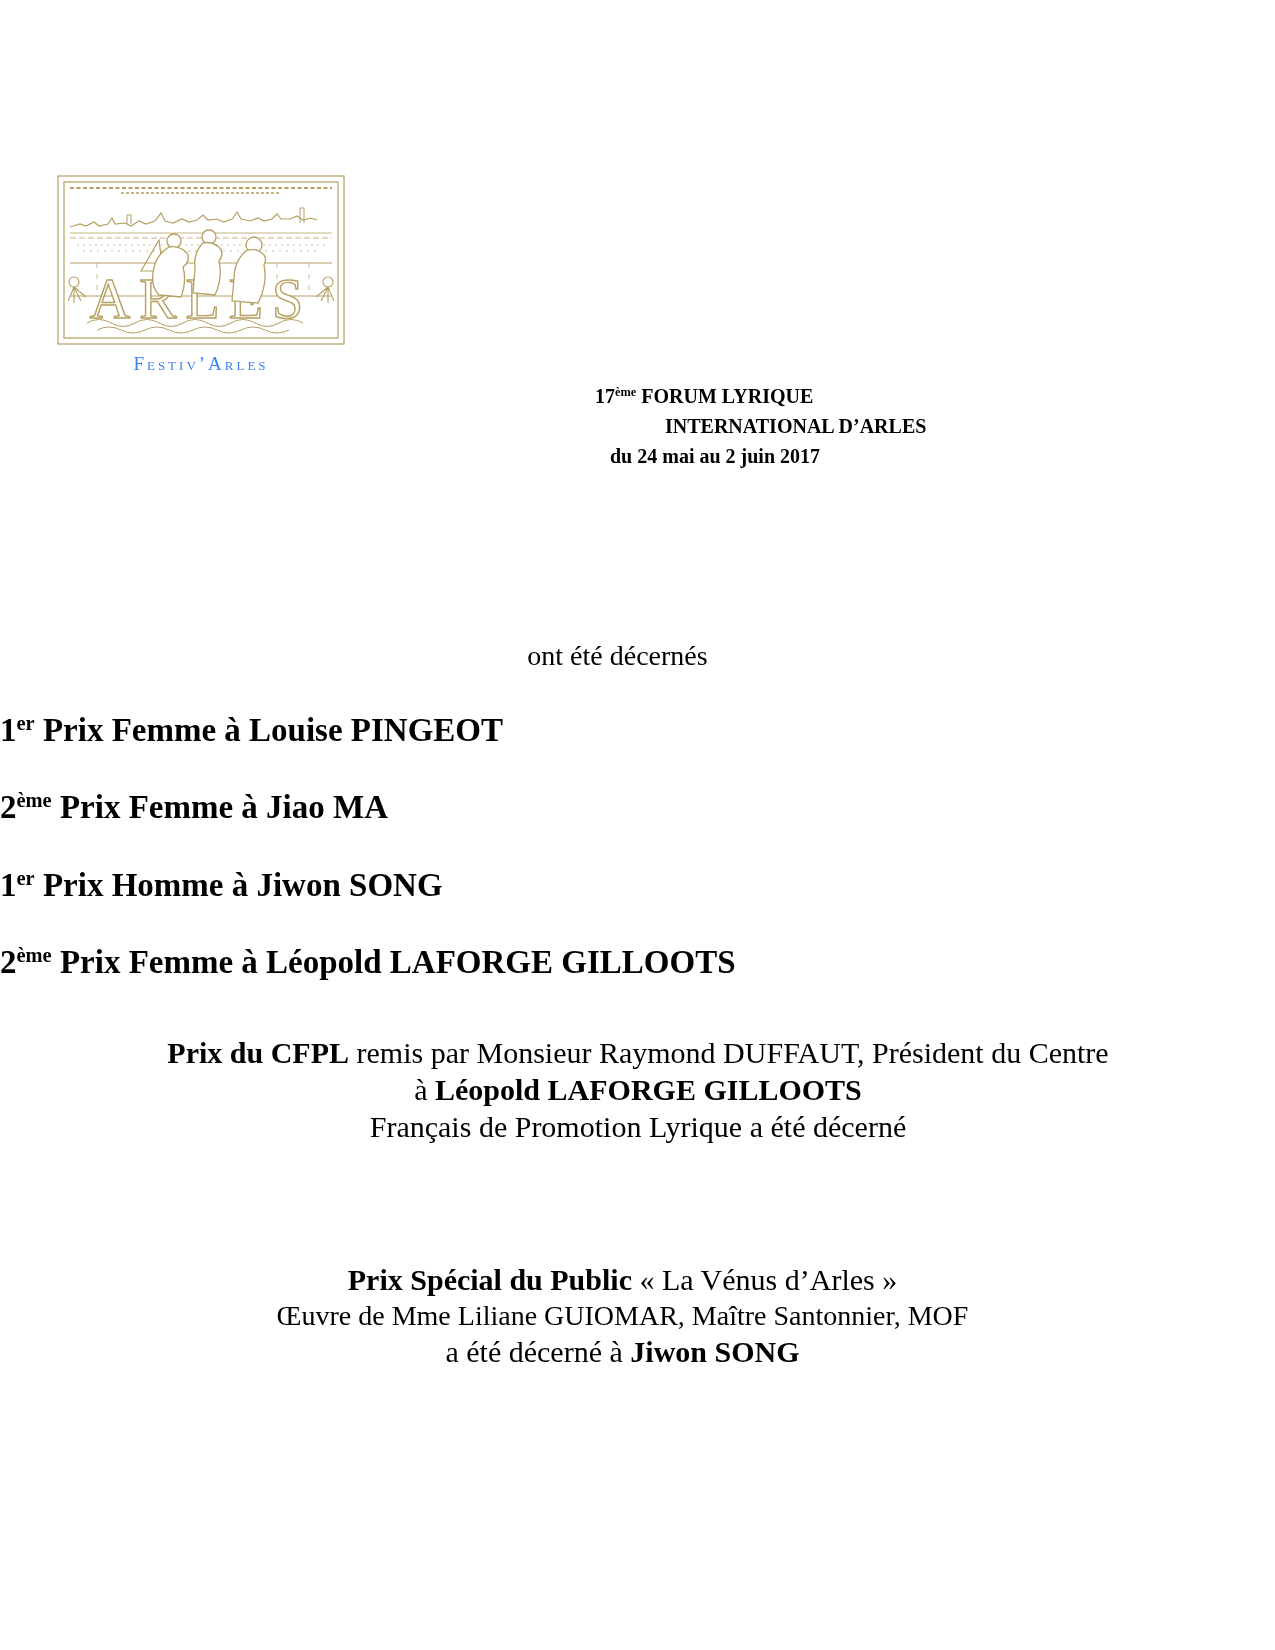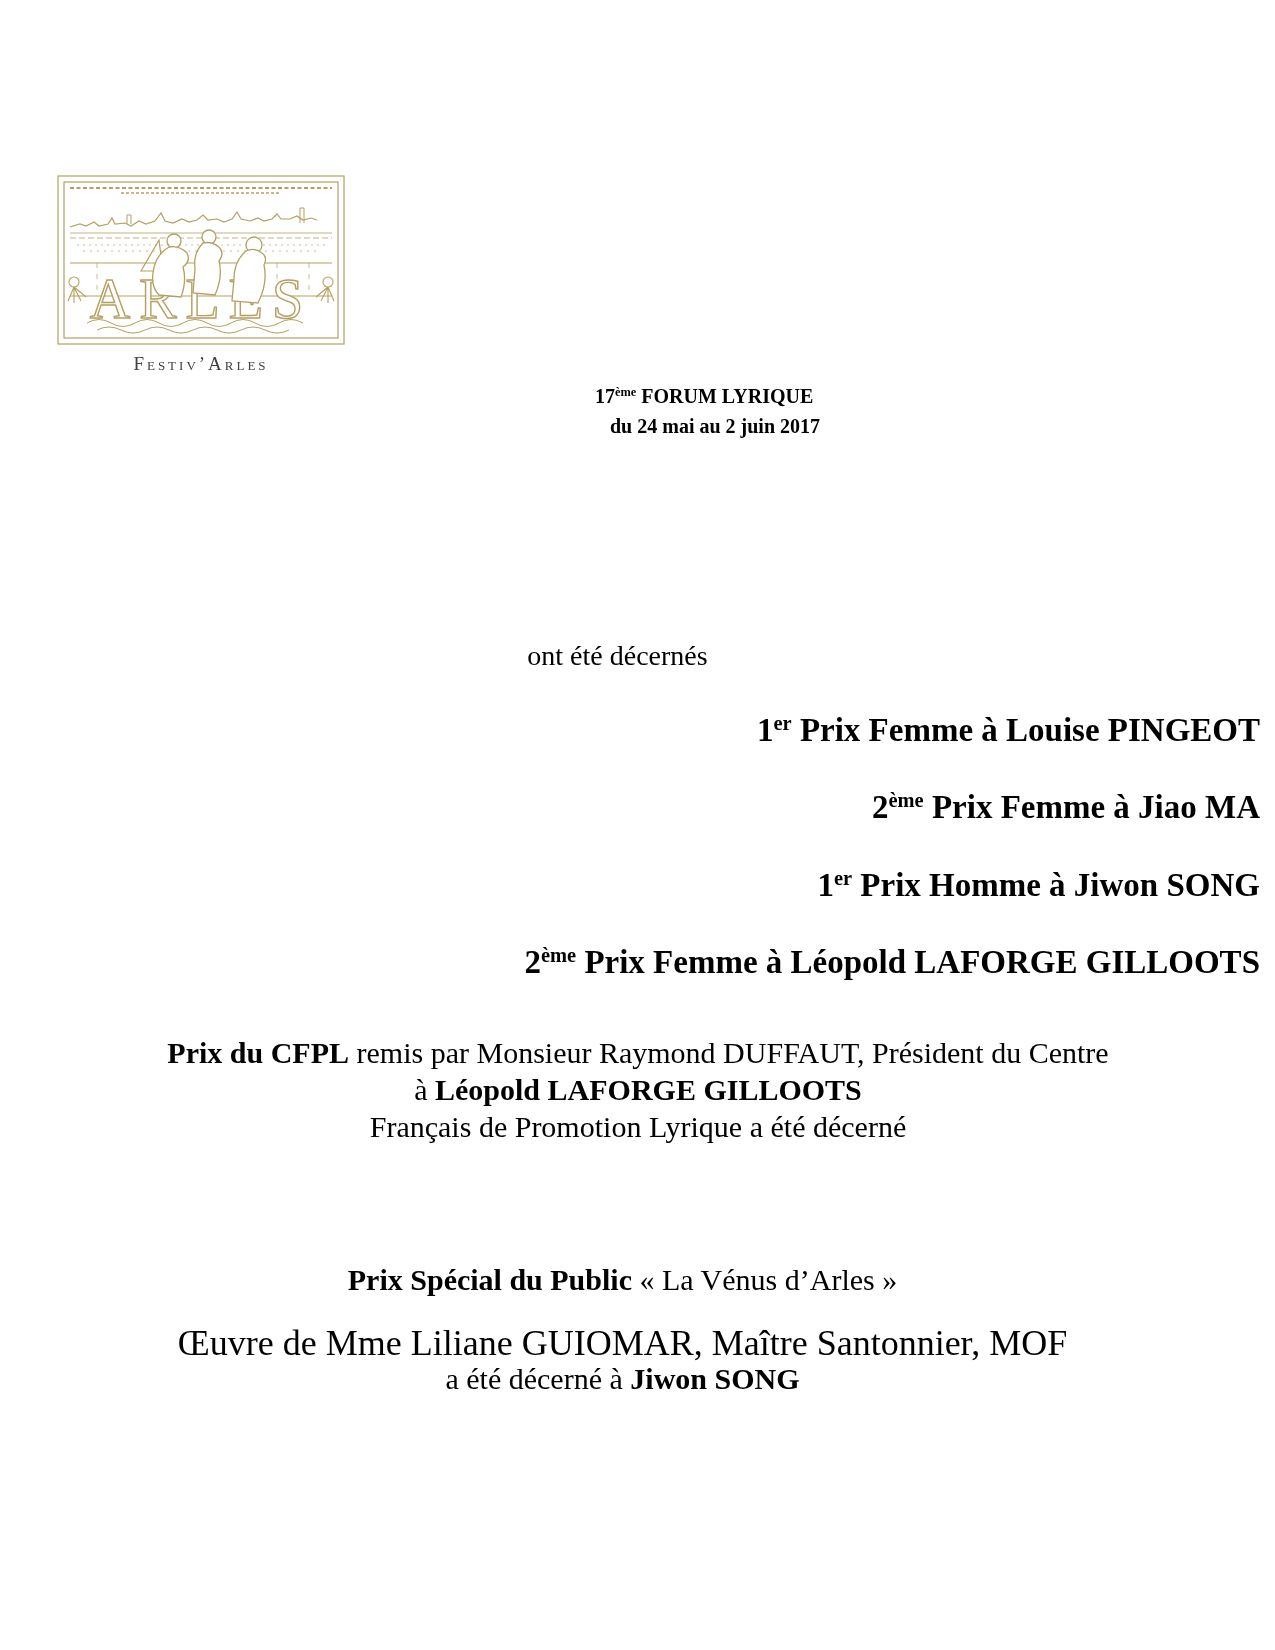--- a/index.html
+++ b/index.html
@@ -10,54 +10,54 @@
     color:#000;
     font-family:"Liberation Serif","DejaVu Serif",serif;
     overflow:hidden;
   }
   
   .logo{position:absolute;left:57px;top:175px;width:288px;}
   .logo-caption{
     margin-top:4px;text-align:center;
     font-variant:small-caps;
     letter-spacing:3px;font-size:19px;
-    color:#404040;
+    color:#3b82f6;
   }
   
   .header-block{
     position:absolute;left:595px;top:381px;
     font-weight:bold;font-size:20px;line-height:30px;
     white-space:nowrap;
   }
   .h-line2{padding-left:70px;}
   .h-line3{padding-left:15px;}
   
   .title{
     position:absolute;left:0;top:538px;width:1192px;
     text-align:center;font-weight:bold;font-size:39px;
     white-space:nowrap;
   }
   .intro{
     position:absolute;left:0;top:640px;width:1235px;
     text-align:center;font-size:28px;
   }
   .prize{
-    position:absolute;left:0;width:1260px;text-align:right;
+    position:absolute;left:0;width:1260px;text-align:left;
     font-weight:bold;font-size:33px;white-space:nowrap;
   }
   .p1{top:712px}.p2{top:789px}.p3{top:867px}.p4{top:944px}
   .cfpl{
     position:absolute;left:8px;top:1034px;width:1260px;
     text-align:center;font-size:30px;line-height:37px;
   }
   .pub{
     position:absolute;left:0;top:1262px;width:1245px;
     text-align:center;font-size:30px;line-height:36px;
   }
-  .pub .small{font-size:36px;margin-top:27px;}
+  .pub .small{font-size:28px;}
   .b{font-weight:bold;}
   .sup{font-size:0.62em;vertical-align:0.55em;line-height:0;}
 </style>
 </head>
 <body>
 
 <div class="page">
 
   <div class="logo">
     <svg width="288" height="170" viewBox="0 0 288 170">
@@ -103,20 +103,21 @@
       <g stroke="#b5a061" fill="none" stroke-width="1">
         <path d="M30 148 q12 -7 24 0 t24 0 t24 0 t24 0 t24 0 t24 0 t24 0 t24 0 t24 0"></path>
         <path d="M40 155 q12 -6 24 0 t24 0 t24 0 t24 0 t24 0 t24 0 t24 0 t24 0"></path>
       </g>
     </svg>
     <div class="logo-caption">Festiv’Arles</div>
   </div>
 
   <div class="header-block">
     <div class="h-line1"><span>17</span><span class="sup">ème</span><span> FORUM LYRIQUE</span></div>
+    <div class="h-line2">INTERNATIONAL D’ARLES</div>
     <div class="h-line3">du 24 mai au 2 juin 2017</div>
   </div>
 
 
   <div class="intro">ont été décernés</div>
 
   <div class="prize p1"><span>1</span><span class="sup">er</span><span> Prix Femme à Louise PINGEOT</span></div>
   <div class="prize p2"><span>2</span><span class="sup">ème</span><span> Prix Femme à Jiao MA</span></div>
   <div class="prize p3"><span>1</span><span class="sup">er</span><span> Prix Homme à Jiwon SONG</span></div>
   <div class="prize p4"><span>2</span><span class="sup">ème</span><span> Prix Femme à Léopold LAFORGE GILLOOTS</span></div>

